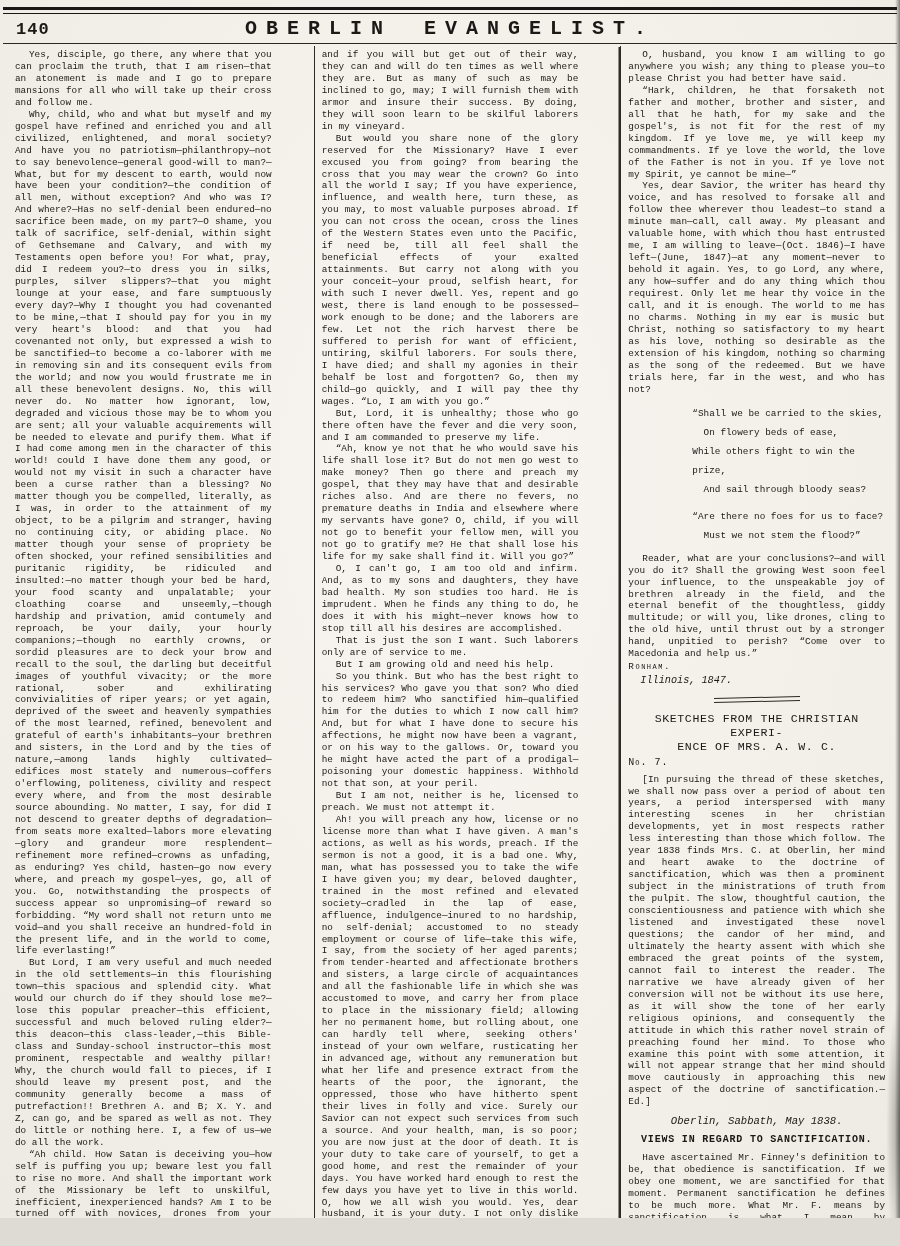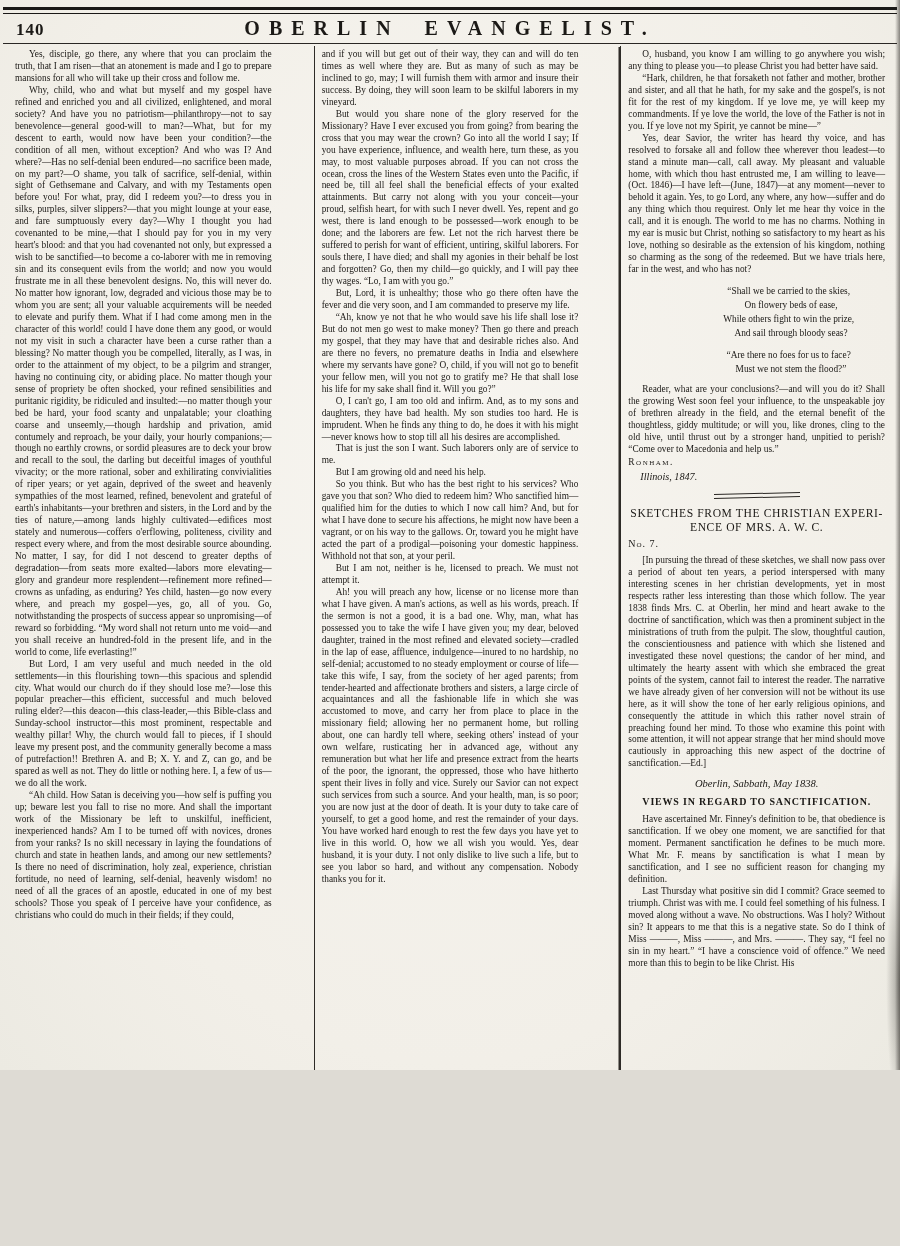--- a/index.html
+++ b/index.html
@@ -1,22 +1,22 @@
 <!DOCTYPE html>
 <html><head>
 <meta charset="utf-8">
 <style>
   html,body { margin:0; padding:0; background:#dedbd4; }
   .page {
     position:relative;
-    width:900px; height:1070px;
+    width:900px; height:1218px;
     margin:0 auto;
     background:#f4f2ec;
     background-image:radial-gradient(ellipse at 50% 40%, #f7f5f0 0%, #f2efe8 70%, #eceae2 100%);
-    font-family:Liberation Serif, serif;
+    font-family:Liberation Mono, monospace;
     color:#1b1916;
     overflow:hidden;
     box-sizing:border-box;
   }
   .page::after{
     content:""; position:absolute; right:0; top:0; width:5px; height:100%;
     background:linear-gradient(to left, rgba(45,42,38,.55), rgba(45,42,38,0));
     pointer-events:none;
   }
   .page::before{
@@ -48,22 +48,22 @@
     padding:3px 7px 0 7px;
     font-size:9.35px; line-height:11.95px;
     text-align:justify;
   }
   .column + .column{ border-left:1.3px solid #2e2b27; }
   .col-3{ box-shadow:-2.5px 0 0 -1px #2e2b27; }
   p{ margin:0; }
   p.body, p.editorial{ text-indent:14px; }
   p.body-cont{ text-indent:0; }
   p.poem{
-    margin:8px 0 8px 64px; text-align:center; text-indent:0;
-    white-space:pre-line; line-height:14px;
+    margin:8px 0 8px 64px; text-align:left; text-indent:0;
+    white-space:pre-line; line-height:19px;
   }
   p.signature{
     text-align:left; text-indent:0; margin:1px 14px 0 0;
     font-variant:small-caps; letter-spacing:1.5px;
   }
   p.dateline{ font-style:italic; text-indent:12px; font-size:10.2px; margin-top:2px; }
   div.divider{
     width:86px; height:2.5px; margin:10px auto 10px auto;
     border-top:1.2px solid #2a2724; border-bottom:1.2px solid #2a2724;
     transform:skewY(-1.2deg);

